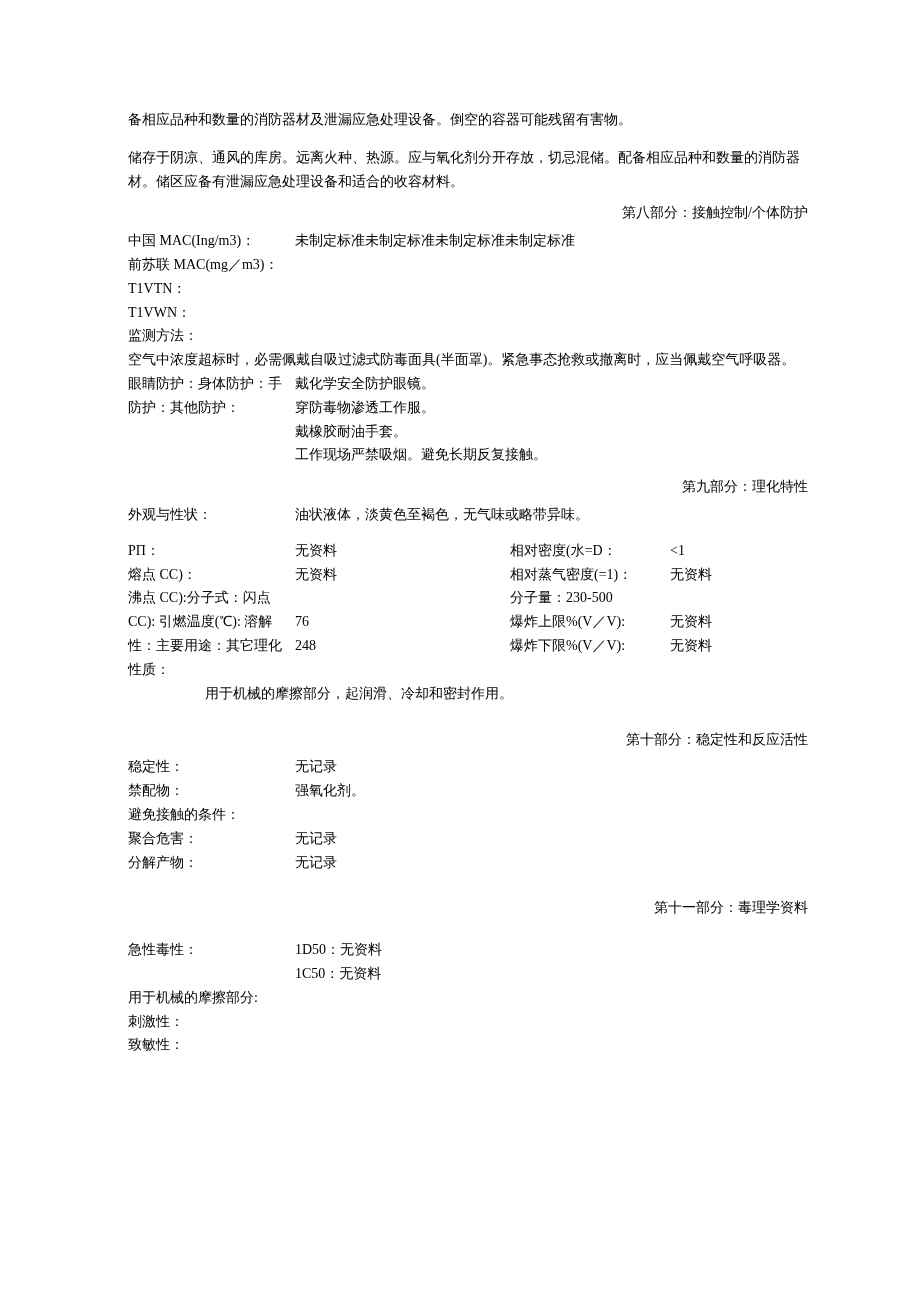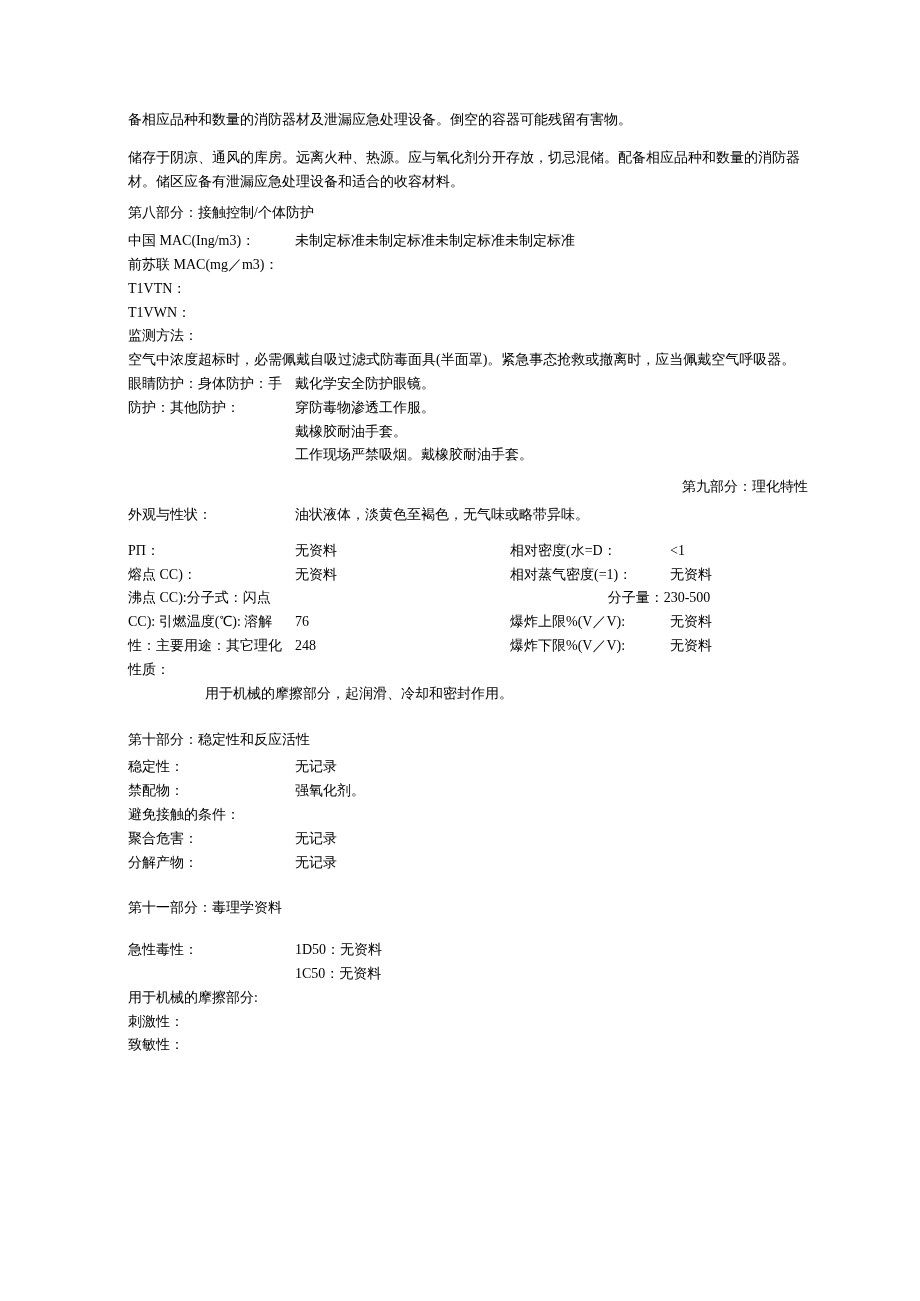--- a/index.html
+++ b/index.html
@@ -8,21 +8,21 @@
   line-height: 1.7;
   color: #000;
   background: #fff;
   padding: 100px 120px 60px 120px;
   width: 920px;
   box-sizing: border-box;
 }
 .row { display: flex; }
 .lcol { width: 167px; flex-shrink: 0; }
 .rcol { flex: 1; }
-.section-title { text-align: left; margin: 8px 0 4px; }
+.section-title { text-align: right; margin: 8px 0 4px; }
 .four-col { display: flex; }
 .c1 { width: 167px; flex-shrink:0; }
 .c2 { width: 215px; flex-shrink:0; }
 .c3 { width: 160px; flex-shrink:0; }
 .c4 { flex:1; }
 </style>
 </head>
 <body>
 
 <div class="row">
@@ -59,21 +59,21 @@
   <div class="rcol">
     <div>空气中浓度超标时，必需佩戴自吸过滤式防毒面具(半面罩)。紧急事态抢救或撤离时，应当佩戴空气呼吸器。</div>
   </div>
 </div>
 <div class="row">
   <div class="lcol">眼睛防护：身体防护：手防护：其他防护：</div>
   <div class="rcol">
     <div>戴化学安全防护眼镜。</div>
     <div>穿防毒物渗透工作服。</div>
     <div>戴橡胶耐油手套。</div>
-    <div>工作现场严禁吸烟。戴橡胶耐油手套。</div>
+    <div>工作现场严禁吸烟。避免长期反复接触。</div>
   </div>
 </div>
 
 <div class="section-title" style="text-align:right;padding-left:260px">第九部分：理化特性</div>
 <div class="row">
   <div class="lcol">外观与性状：</div>
   <div class="rcol">油状液体，淡黄色至褐色，无气味或略带异味。</div>
 </div>
 <div style="height:12px"></div>
 
@@ -92,21 +92,21 @@
 
 <div class="row">
   <div class="lcol stack">
     <span>沸点 CC):分子式：闪点 CC):</span>
     <span>引燃温度(℃):</span>
     <span>溶解性：主要用途：其它理化性质：</span>
   </div>
   <div class="rcol">
     <div class="four-col" style="margin-left:-167px;padding-left:167px">
       <div style="width:215px"></div>
-      <div style="flex:1;text-align:center">分子量：230-500</div>
+      <div style="flex:1;">分子量：230-500</div>
     </div>
     <div style="display:flex">
       <div style="width:215px">76</div>
       <div style="width:160px">爆炸上限%(V／V):</div>
       <div style="flex:1">无资料</div>
     </div>
     <div style="display:flex">
       <div style="width:215px">248</div>
       <div style="width:160px">爆炸下限%(V／V):</div>
       <div style="flex:1">无资料</div>

